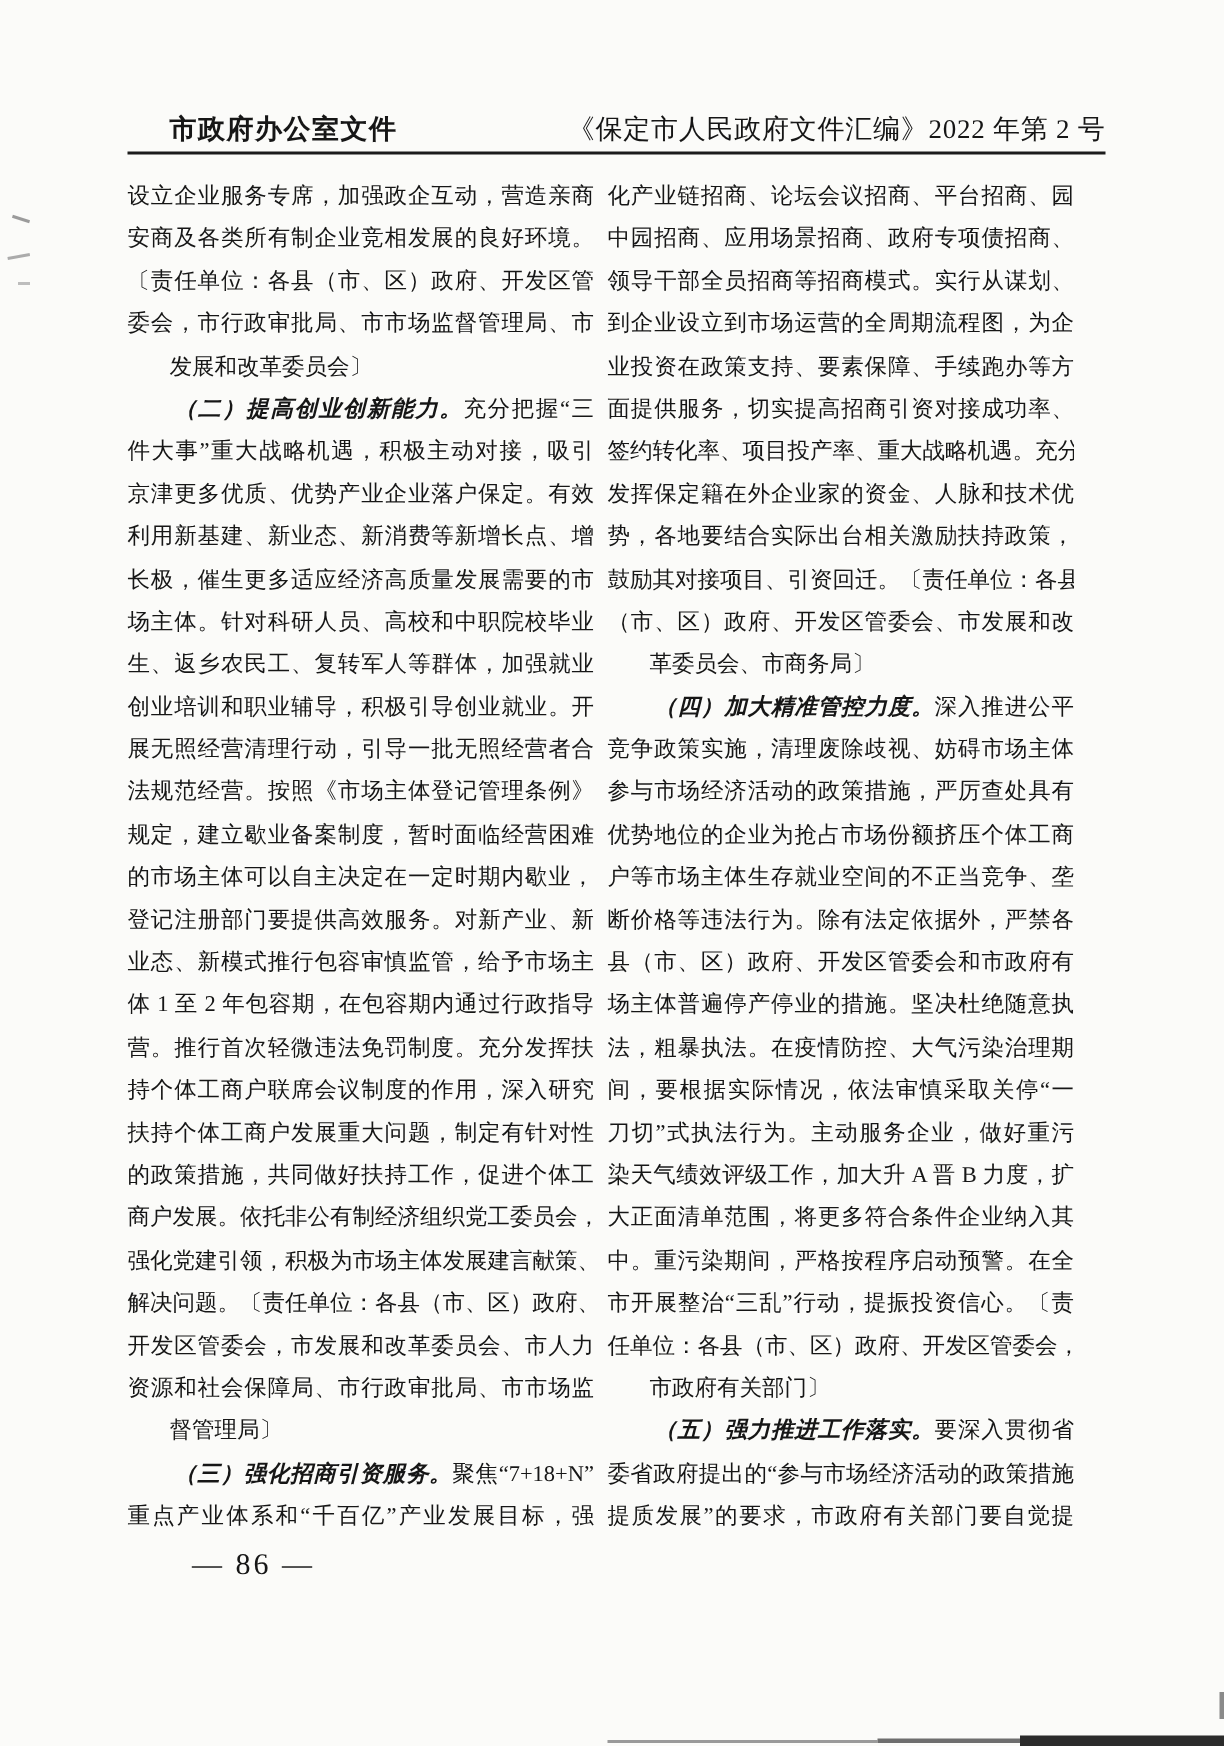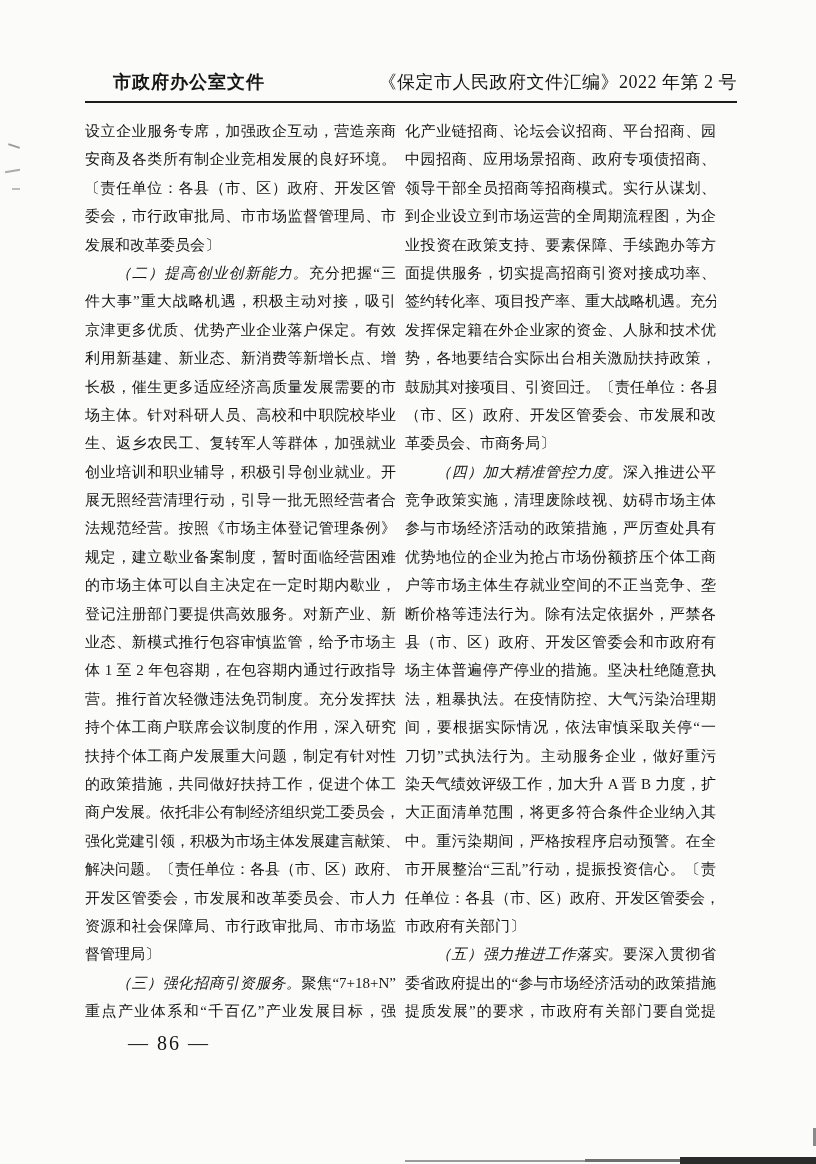--- a/index.html
+++ b/index.html
@@ -22,22 +22,22 @@
   
   .header {
     position: absolute;
     left: 85px;
     top: 76px;
     width: 652px;
     height: 27px;
     border-bottom: 2px solid #1c1c1c;
     display: flex;
     justify-content: space-between;
-    align-items: center;
-    padding-bottom: 14px;
+    align-items: flex-end;
+    padding-bottom: 3px;
     box-sizing: border-box;
   }
   .header-left {
     font-family: "Liberation Sans", "DejaVu Sans", sans-serif;
     font-weight: bold;
     font-size: 18px;
     letter-spacing: 1px;
     padding-left: 28px;
   }
   .header-right {
@@ -61,27 +61,28 @@
     height: 28.4px;
     line-height: 28.4px;
     font-size: 15px;
     text-align: justify;
     text-align-last: justify;
     overflow: hidden;
     white-space: nowrap;
   }
   .line.end {
     text-align-last: left;
+    margin-left: 28px;
   }
   .line.indent {
     text-indent: 31px;
   }
   .head {
     font-style: italic;
-    font-weight: 400;
+    font-weight: 700;
   }
   
   .footer {
     position: absolute;
     left: 128px;
     top: 1032px;
     font-size: 20px;
     letter-spacing: 2px;
   }
   

